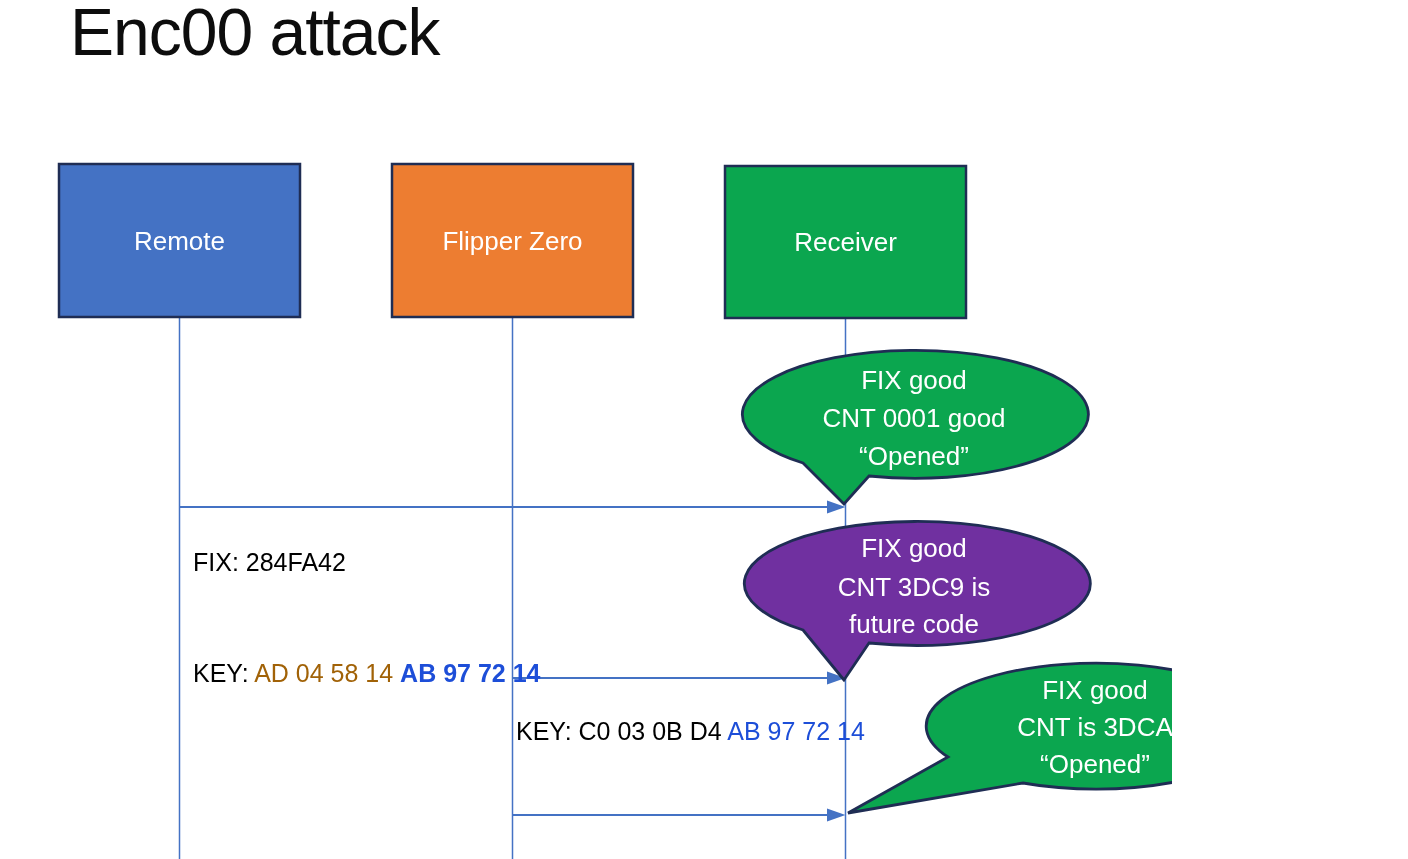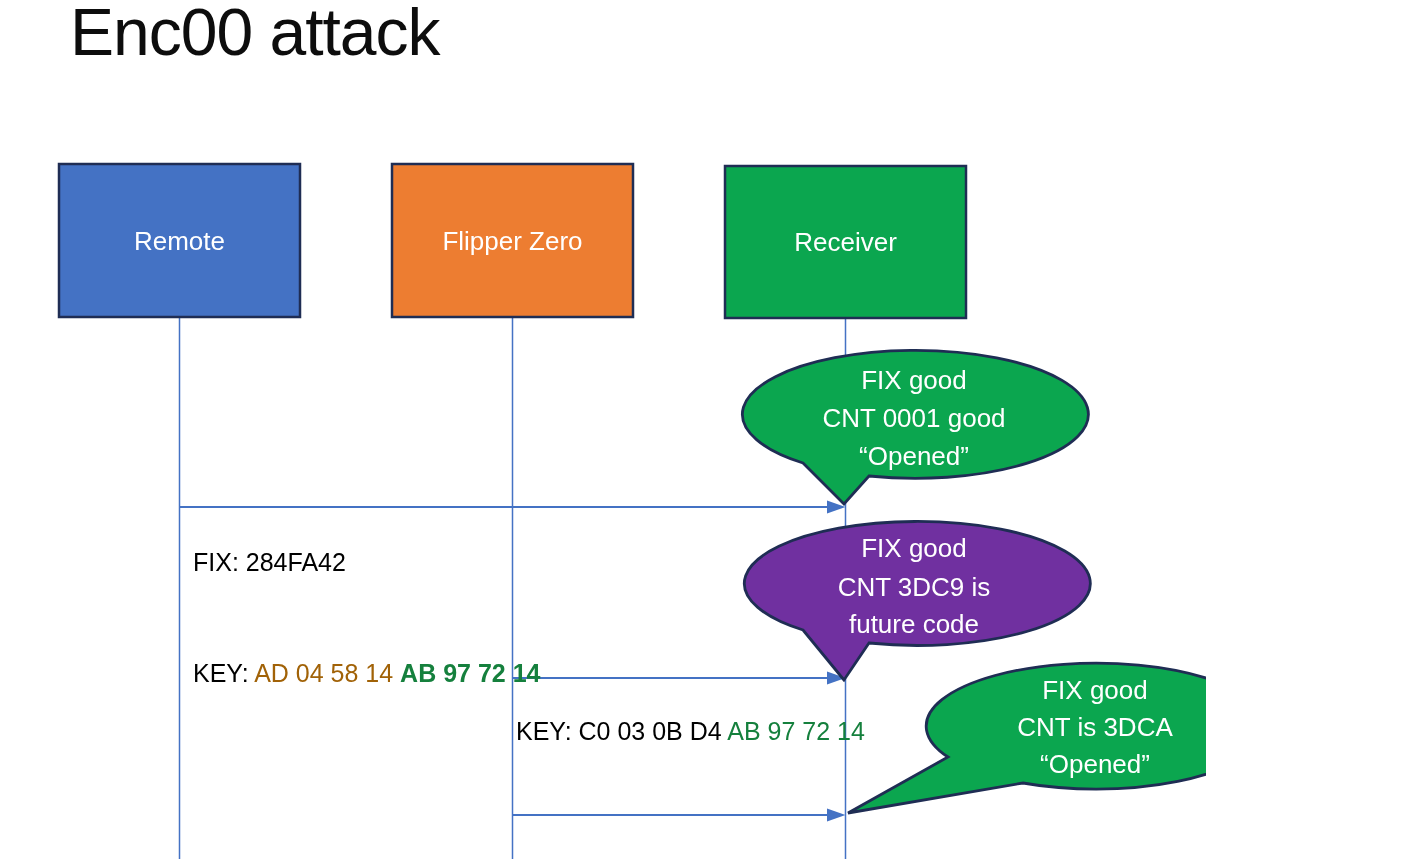--- a/index.html
+++ b/index.html
@@ -1,18 +1,18 @@
 <!DOCTYPE html>
 <html><head>
 <meta charset="utf-8">
 <style>
   html,body { margin:0; padding:0; background:#ffffff; }
   .slide {
     position:relative; width:1172px; height:859px; background:#ffffff;
-    overflow:hidden; font-family:"Liberation Sans", sans-serif;padding-left:34px;
+    overflow:hidden; font-family:"Liberation Sans", sans-serif;
   }
   .title {
     position:absolute; left:70px; top:-6px; margin:0;
     font-size:66px; font-weight:300; letter-spacing:-1px; color:#0d0d0d;
     font-family:"Liberation Sans", sans-serif; white-space:pre;
   }
   svg.diagram { position:absolute; left:0; top:0; }
   .lifeline   { stroke:#4472C4; stroke-width:1.5; fill:none; }
   .msg-line   { stroke:#4472C4; stroke-width:1.8; fill:none; }
   .arrow-head { fill:#4472C4; stroke:none; }
@@ -20,21 +20,21 @@
   .bubble     { stroke:#1F2D54; stroke-width:2.8; }
   .actor-label, .bubble-text {
     font-family:"Liberation Sans", sans-serif; font-size:26px;
     fill:#ffffff; text-anchor:middle;
   }
   .msg {
     position:absolute; font-size:25px; line-height:37px; color:#000000;
     white-space:pre; font-family:"Liberation Sans", sans-serif;
   }
   .msg .red   { color:#a16207; }
-  .msg .green { color:#15803d; }
+  .msg .green { color:#1d4ed8; }
   .msg .bold  { font-weight:bold; }
 </style>
 </head>
 <body>
 
 <div class="slide">
 
   <h1 class="title">Enc00 attack</h1>
 
   <svg class="diagram" width="1408" height="859" viewBox="0 0 1408 859">

